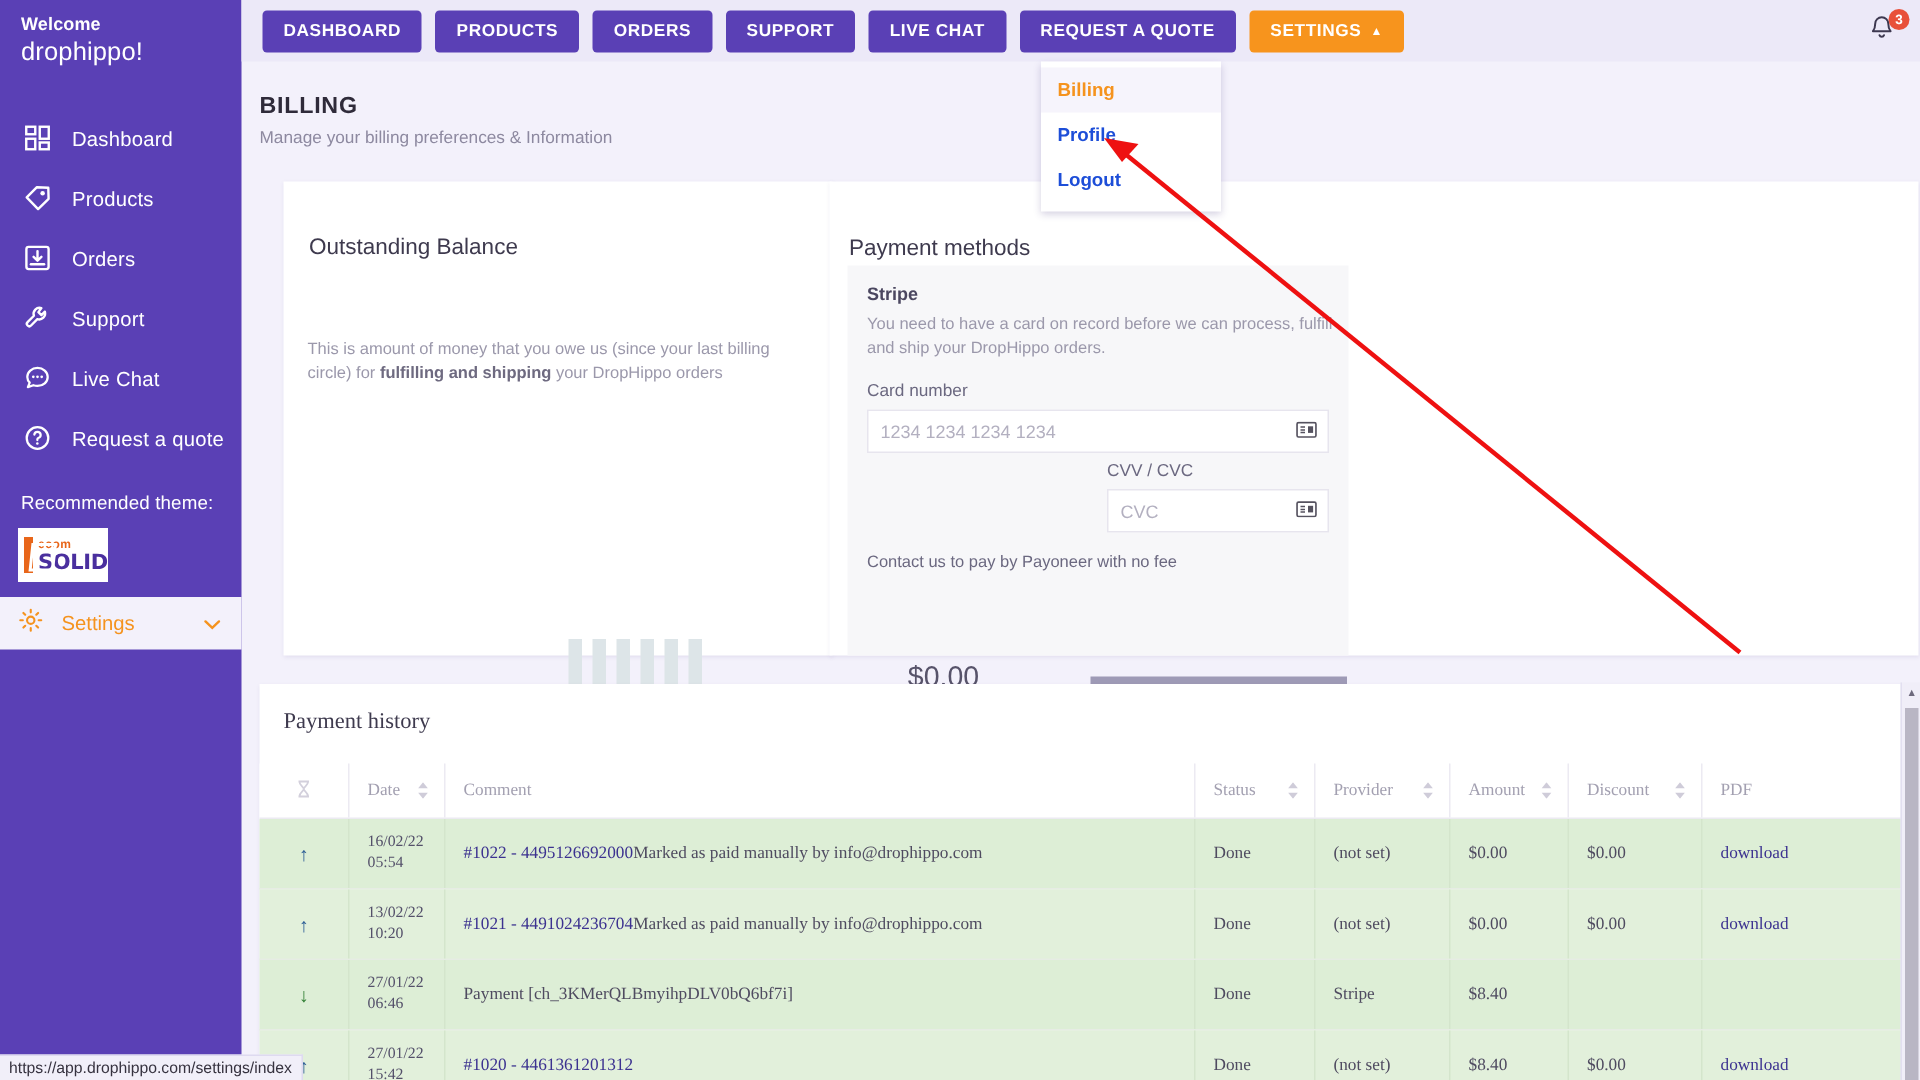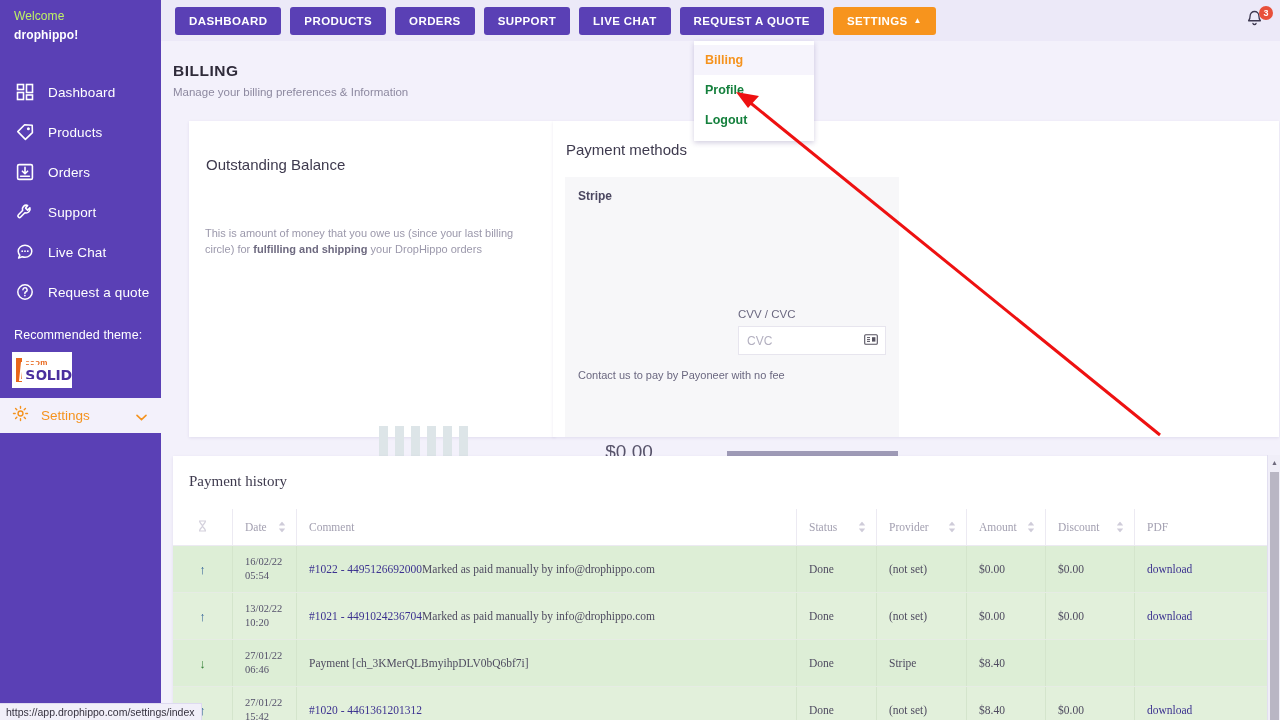--- a/index.html
+++ b/index.html
@@ -13,25 +13,25 @@
 
   
   .sidebar {
     position: absolute; left: 0; top: 0;
     width: 161px; height: 720px;
     background: #5a40b5;
     color: #fff;
   }
   .welcome-block { padding: 9px 0 14px 14px; }
   .welcome-label {
-    color: #bef264; font-size: 12px; font-weight: normal; line-height: 15px;
+    color: #ffffff; font-size: 12px; font-weight: bold; line-height: 15px;
     letter-spacing: .1px;
   }
   .welcome-name {
-    color: #ffffff; font-size: 12px; font-weight: bold; line-height: 22px;
+    color: #ffffff; font-size: 17px; font-weight: normal; line-height: 22px;
     letter-spacing: .1px;
   }
   .nav-list { margin-top: 12px; }
   .nav-item {
     display: flex; align-items: center;
     height: 40px; padding-left: 14px; gap: 13px;
     cursor: pointer;
   }
   .nav-item .nav-ico { width: 21px; height: 21px; flex: 0 0 21px;
     display: flex; align-items: center; justify-content: center; }
@@ -112,21 +112,21 @@
   
   .dropdown {
     position: absolute; left: 694px; top: 41px;
     width: 120px; background: #ffffff;
     box-shadow: 0 2px 5px rgba(60,40,120,.22);
     z-index: 30; padding: 4px 0 6px;
   }
   .dd-item {
     height: 30px; display: flex; align-items: center;
     padding-left: 11px; font-size: 12.5px; font-weight: bold;
-    color: #15803d; cursor: pointer;
+    color: #1d4ed8; cursor: pointer;
   }
   .dd-item.current { color: #f5931e; background: #f6f4fc; }
 
   
   .page-head { position: absolute; left: 173px; top: 62px; }
   .page-title {
     font-size: 15.5px; font-weight: bold; color: #2f2b3a; letter-spacing: .5px;
   }
   .page-sub { font-size: 11.5px; color: #8d89a0; margin-top: 6px; }
 
@@ -136,21 +136,21 @@
     box-shadow: 0 1px 3px rgba(70,50,130,.10);
   }
   #balance-card { left: 189px; top: 121px; width: 366px; height: 316px; }
   #payments-card { left: 553px; top: 121px; width: 726px; height: 316px; }
   #history-card  { left: 173px; top: 456px; width: 1095px; height: 304px; font-family: Liberation Serif, serif; }
 
   .card-title {
     font-size: 15px; color: #3e3a4e; font-weight: normal;
   }
   #balance-card .card-title { position: absolute; left: 17px; top: 35px; }
-  #payments-card .card-title { position: absolute; left: 13px; top: 20px; text-align: right; }
+  #payments-card .card-title { position: absolute; left: 13px; top: 36px; text-align: right; }
   #history-card .card-title { position: absolute; left: 16px; top: 17px; }
 
   .bal-desc {
     position: absolute; left: 16px; top: 104px; width: 328px;
     font-size: 11px; line-height: 16px; color: #9b98ab;
   }
   .bal-desc b { color: #6e6a80; }
 
   
   .chart { position: absolute; left: 190px; top: 305px; display: flex; gap: 7px; align-items: flex-end; }
@@ -426,21 +426,35 @@
       <div class="stat-value">$0.00</div>
     </div>
   </div>
 
   <div class="card" id="payments-card">
     <div class="card-title">Payment methods</div>
   </div>
 
   <div class="stripe-panel">
     <div class="sp-title">Stripe</div>
-
+    <div class="sp-desc">You need to have a card on record before we can process, fulfill and ship your DropHippo orders.</div>
+
+    <div style="position:absolute;left:13px;top:78px;width:308px;">
+      <div class="fld-label">Card number</div>
+      <div class="fld" style="margin-top:6px;">
+        <span>1234 1234 1234 1234</span>
+        <span class="mini-card">
+          <svg width="14" height="11" viewBox="0 0 14 11" fill="none" stroke="#55525f" stroke-width="1.1">
+            <rect x=".7" y=".7" width="12.6" height="9.6" rx="1"></rect>
+            <path d="M3 3.6h3M3 5.6h3M3 7.4h3" stroke-width="1"></path>
+            <rect x="8" y="3.2" width="3.4" height="4.4" fill="#55525f" stroke="none"></rect>
+          </svg>
+        </span>
+      </div>
+    </div>
 
 
     <div style="position:absolute;left:173px;top:131px;width:148px;">
       <div class="fld-label">CVV / CVC</div>
       <div class="fld" style="margin-top:6px;">
         <span>CVC</span>
         <span class="mini-card">
           <svg width="14" height="11" viewBox="0 0 14 11" fill="none" stroke="#55525f" stroke-width="1.1">
             <rect x=".7" y=".7" width="12.6" height="9.6" rx="1"></rect>
             <path d="M3 3.6h3M3 5.6h3M3 7.4h3" stroke-width="1"></path>

